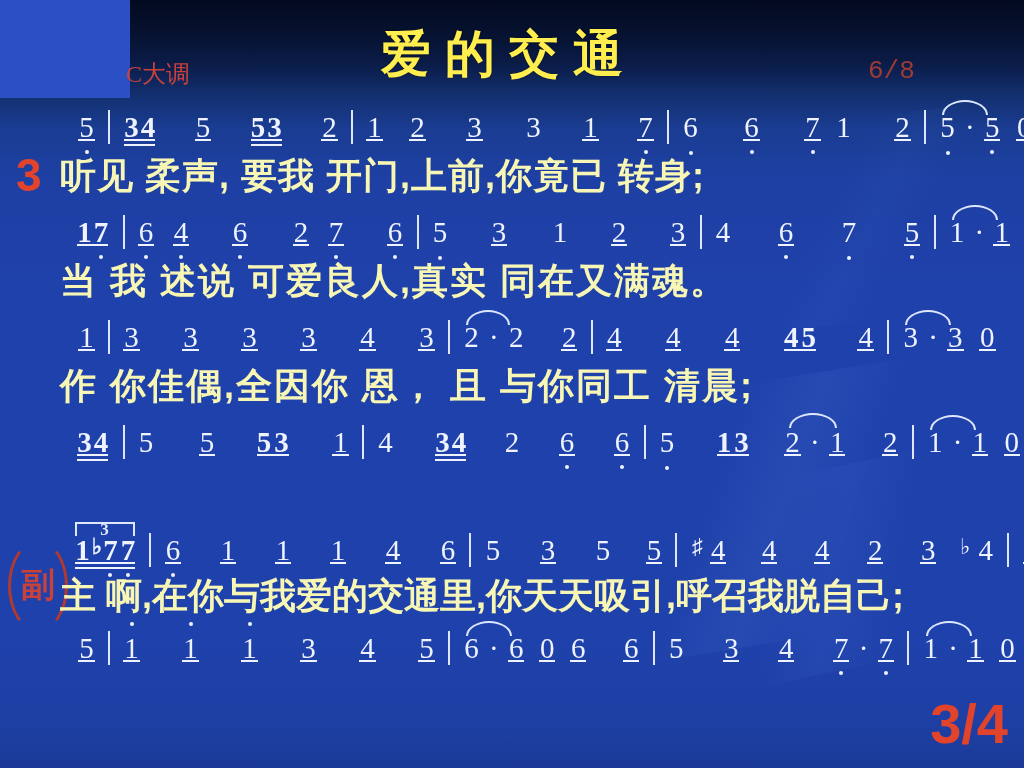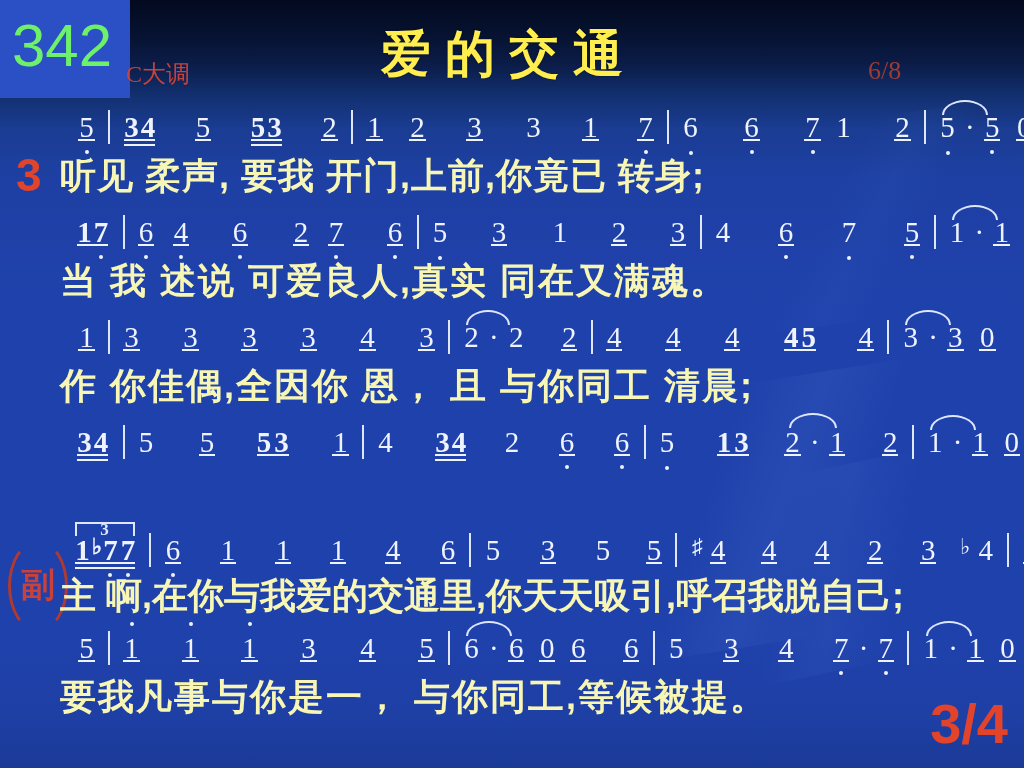--- a/index.html
+++ b/index.html
@@ -54,21 +54,21 @@
   }
   #title{
     position:absolute;left:0;top:28px;width:1004px;text-align:center;
     font-size:50px;line-height:52px;color:#ffee4e;font-weight:bold;
     letter-spacing:14px;text-indent:14px;
     font-family:"Liberation Sans",sans-serif;
     text-shadow:0 0 2px rgba(0,0,0,.5);
   }
   #meter{
     position:absolute;left:868px;top:56px;
-    font-size:26px;color:#9e3b33;font-family:Liberation Serif, serif;
+    font-size:26px;color:#9e3b33;font-family:Liberation Mono, monospace;
   }
 
   
   .versemark{
     position:absolute;font-size:46px;color:#e2432b;font-weight:bold;
     font-family:"Liberation Sans",sans-serif;
   }
   #chorusmark{
     position:absolute;left:10px;top:556px;width:56px;height:58px;
     font-size:34px;color:#c8413a;font-weight:bold;
@@ -134,21 +134,20 @@
 </head>
 <body>
 
 <div id="slide">
 
   <div class="swoosh sw1"></div>
   <div class="swoosh sw2"></div>
   <div class="swoosh sw3"></div>
 
   <div id="numbox"></div>
-  <div id="songno">342</div>
   <div id="keysig">C大调</div>
   <div id="title">爱的交通</div>
   <div id="meter">6/8</div>
 
   <div class="versemark" style="left:16px;top:148px;">3</div>
 
   <div id="chorusmark">
     <div class="paren"></div>
     <span>副</span>
   </div>
@@ -434,16 +433,15 @@
       <span class="bar"></span>
       <span class="n" style="position:relative">
         <span class="tie" style="left:2px;width:42px;top:-4px;"></span>
         1</span>
       <span class="dot">·</span>
       <span class="n b1">1</span>
       <span class="sp" style="width:3px"></span>
       <span class="n b1">0</span>
       
     </div>
-    <div class="lyricrow" style="letter-spacing:2px">要我凡事与你是一，  与你同工,等候被提。</div>
   </div>
 
 </div>
 
 </body></html>

